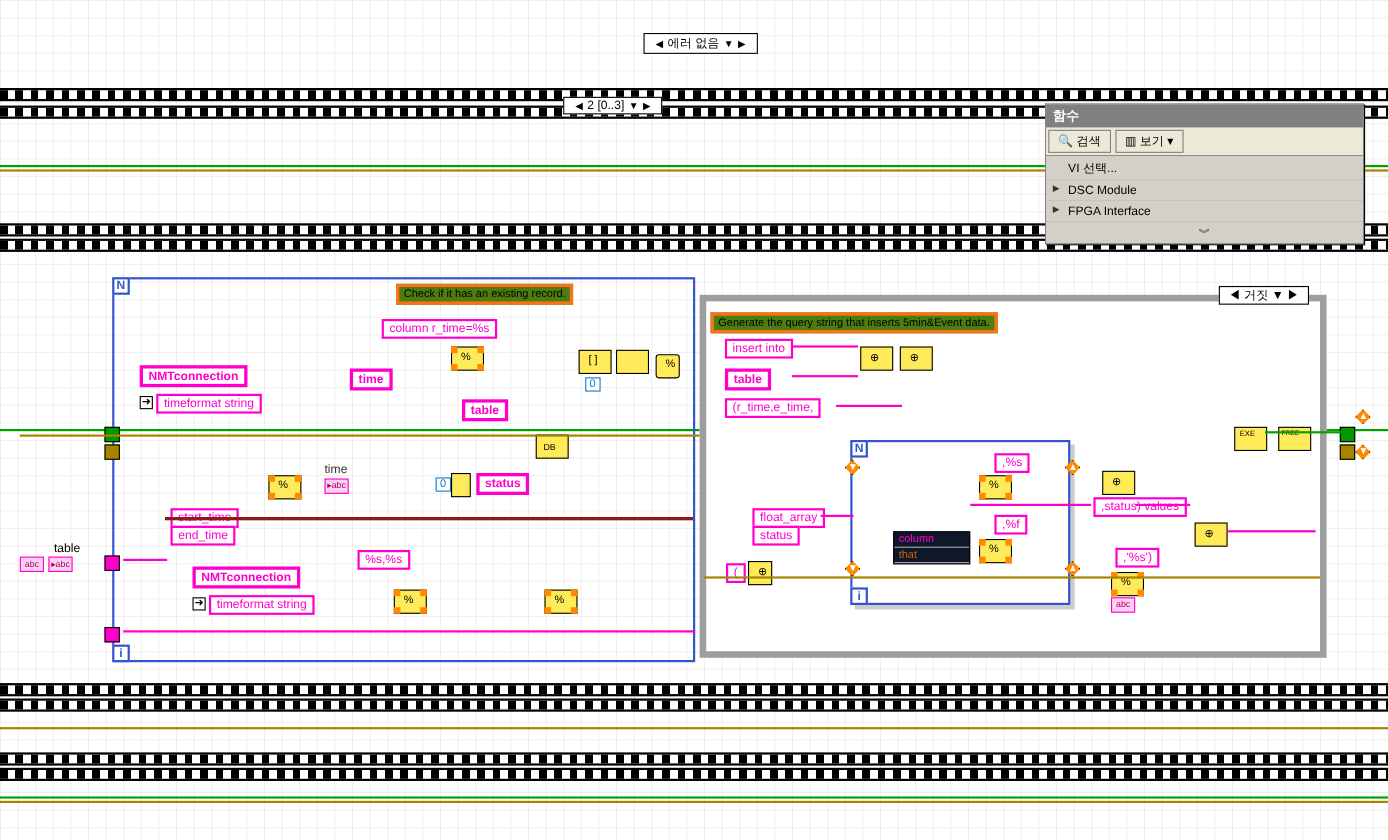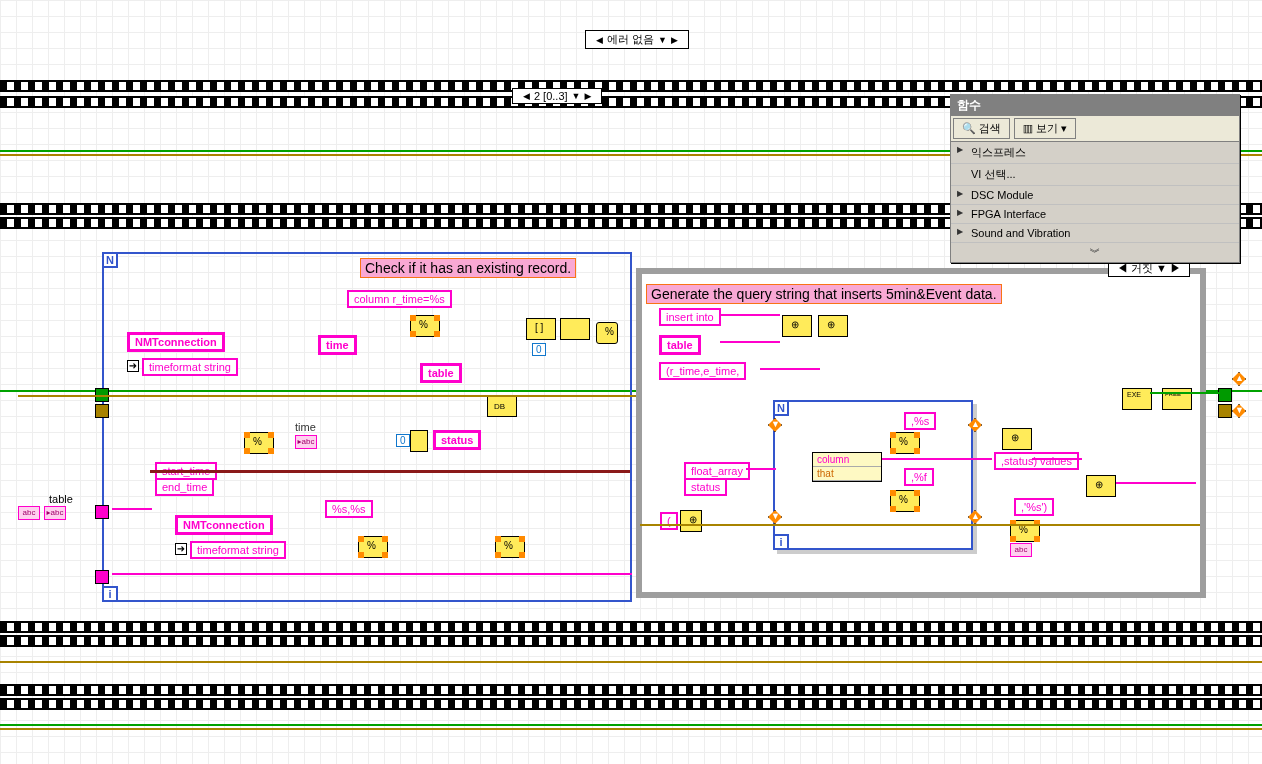--- a/index.html
+++ b/index.html
@@ -108,21 +108,21 @@
 
 .fn.db::after{content:"DB";font-size:8px;left:6px;top:6px;}
 .fn.exe::after{content:"EXE";font-size:7px;left:4px;top:2px;}
 .fn.free::after{content:"FREE";font-size:6px;left:2px;top:2px;}
 .fn.arr::after{content:"[ ]";}
 .fn.idx::after{content:"";}
 .fn.cat::after{content:"⊕";}
 
 
 .unbundle {
-  position:absolute; border:1px solid #000; background:#fef9c3;
+  position:absolute; border:1px solid #000; background:#0f172a;margin-top:31px;
 }
 .unbundle .row { border-bottom:1px solid #aaa; padding:1px 4px; font-size:10px;}
 .unbundle .row.name { color:#ff00cc; }
 .unbundle .row.val  { color:#cc6600; }
 
 
 .numc { position:absolute; border:1px solid #1177cc; color:#1177cc; background:#fff; padding:0 3px; font-size:10px;}
 
 
 .tunnel { position:absolute; width:14px; height:14px; background:#009a00; border:1px solid #000;}
@@ -135,22 +135,22 @@
 
 
 .wire { position:absolute; background:#ff00cc; }
 .wire.h { height:2px; }
 .wire.gold { background:#a88300; }
 .wire.green{ background:#00a200; }
 .wire.brown{ background:#8b1a1a; }
 
 
 .comment {
-  position:absolute; background:#f9a8d4; border:1px solid #f97316;
-  padding:1px 4px; font-size:14px; white-space:nowrap;
+  position:absolute; background:#4d7c0f; border:3px solid #f97316;
+  padding:1px 4px; font-size:10px; white-space:nowrap;
 }
 
 
 .path-arrow {
   position:absolute; width:12px; height:12px; border:1px solid #000;
   background:#fff; color:#000; text-align:center; line-height:10px; font-size:10px;
 }
 
 
 .term { position:absolute; width:22px; height:14px; border:1px solid #ff00cc;
@@ -362,20 +362,18 @@
       <span>🔍</span>
       <span>검색</span>
     </button>
     <button>
       <span>▥</span>
       <span>보기</span>
       <span>▾</span>
     </button>
   </div>
   <ul>
-    <li>익스프레스</li>
     <li class="novi">VI 선택...</li>
     <li>DSC Module</li>
     <li>FPGA Interface</li>
-    <li>Sound and Vibration</li>
   </ul>
   <div class="chev-row">︾</div>
 </div>
 
 </body></html>

